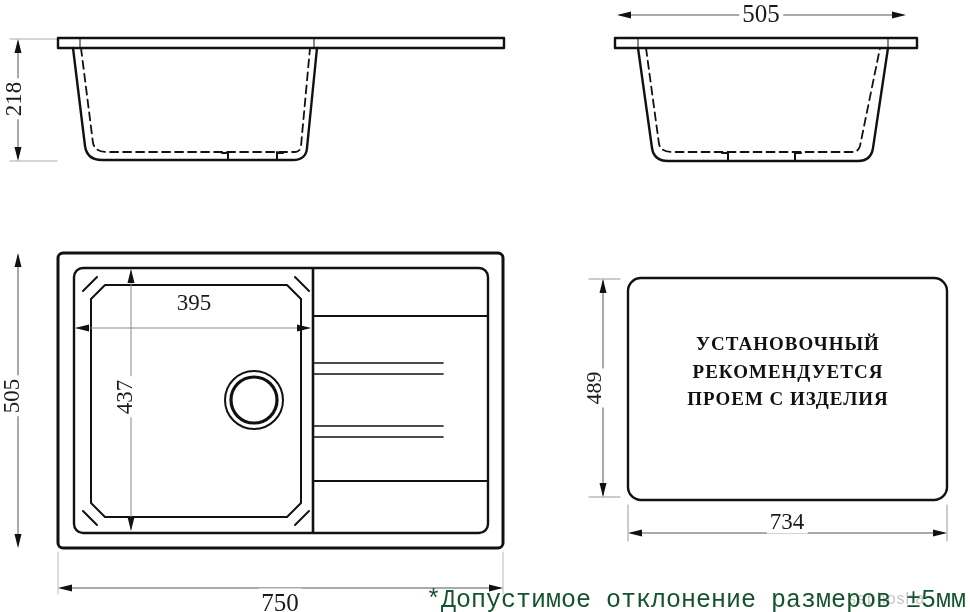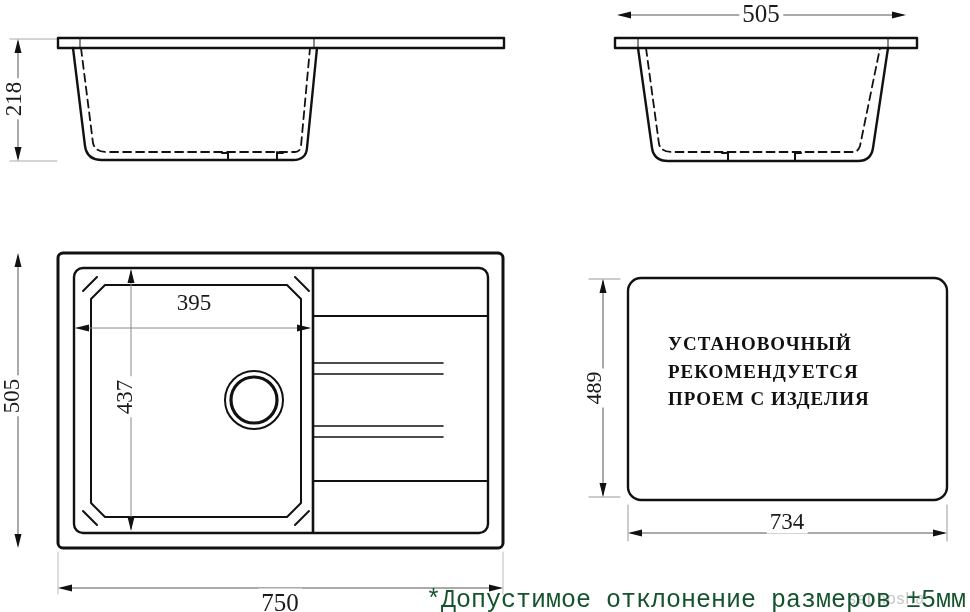--- a/index.html
+++ b/index.html
@@ -3,21 +3,21 @@
 <meta charset="utf-8">
 <style>
   html,body{margin:0;padding:0;background:#fff;}
   #stage{position:relative;width:970px;height:612px;background:#ffffff;overflow:hidden;
          font-family:"Liberation Serif","DejaVu Serif",serif;}
   #drawing{position:absolute;left:0;top:0;}
   .dim-label{position:absolute;transform:translate(-50%,-50%);background:#fff;color:#1a1a1a;
              font-size:23px;line-height:1;padding:1px 3px;white-space:nowrap;z-index:3;}
   .dim-label.rot{transform:translate(-50%,-50%) rotate(-90deg);}
   .dim-label.big{font-size:25px;}
-  .note-block{position:absolute;left:668px;top:330px;width:240px;z-index:3;
+  .note-block{position:absolute;left:668px;top:330px;width:240px;text-align:center;z-index:3;
               font-weight:bold;color:#111;font-size:19px;line-height:27.5px;letter-spacing:1px;}
   .footnote{position:absolute;right:4px;top:586px;font-family:Liberation Mono, monospace;
             font-size:25px;color:#14532d;z-index:2;white-space:nowrap;}
   .watermark{position:absolute;left:848px;top:590px;font-family:"Liberation Sans","DejaVu Sans",sans-serif;
              font-size:16px;color:#c6c6c6;letter-spacing:1px;z-index:1;white-space:nowrap;}
 </style>
 </head>
 <body>
 
 <div id="stage">

